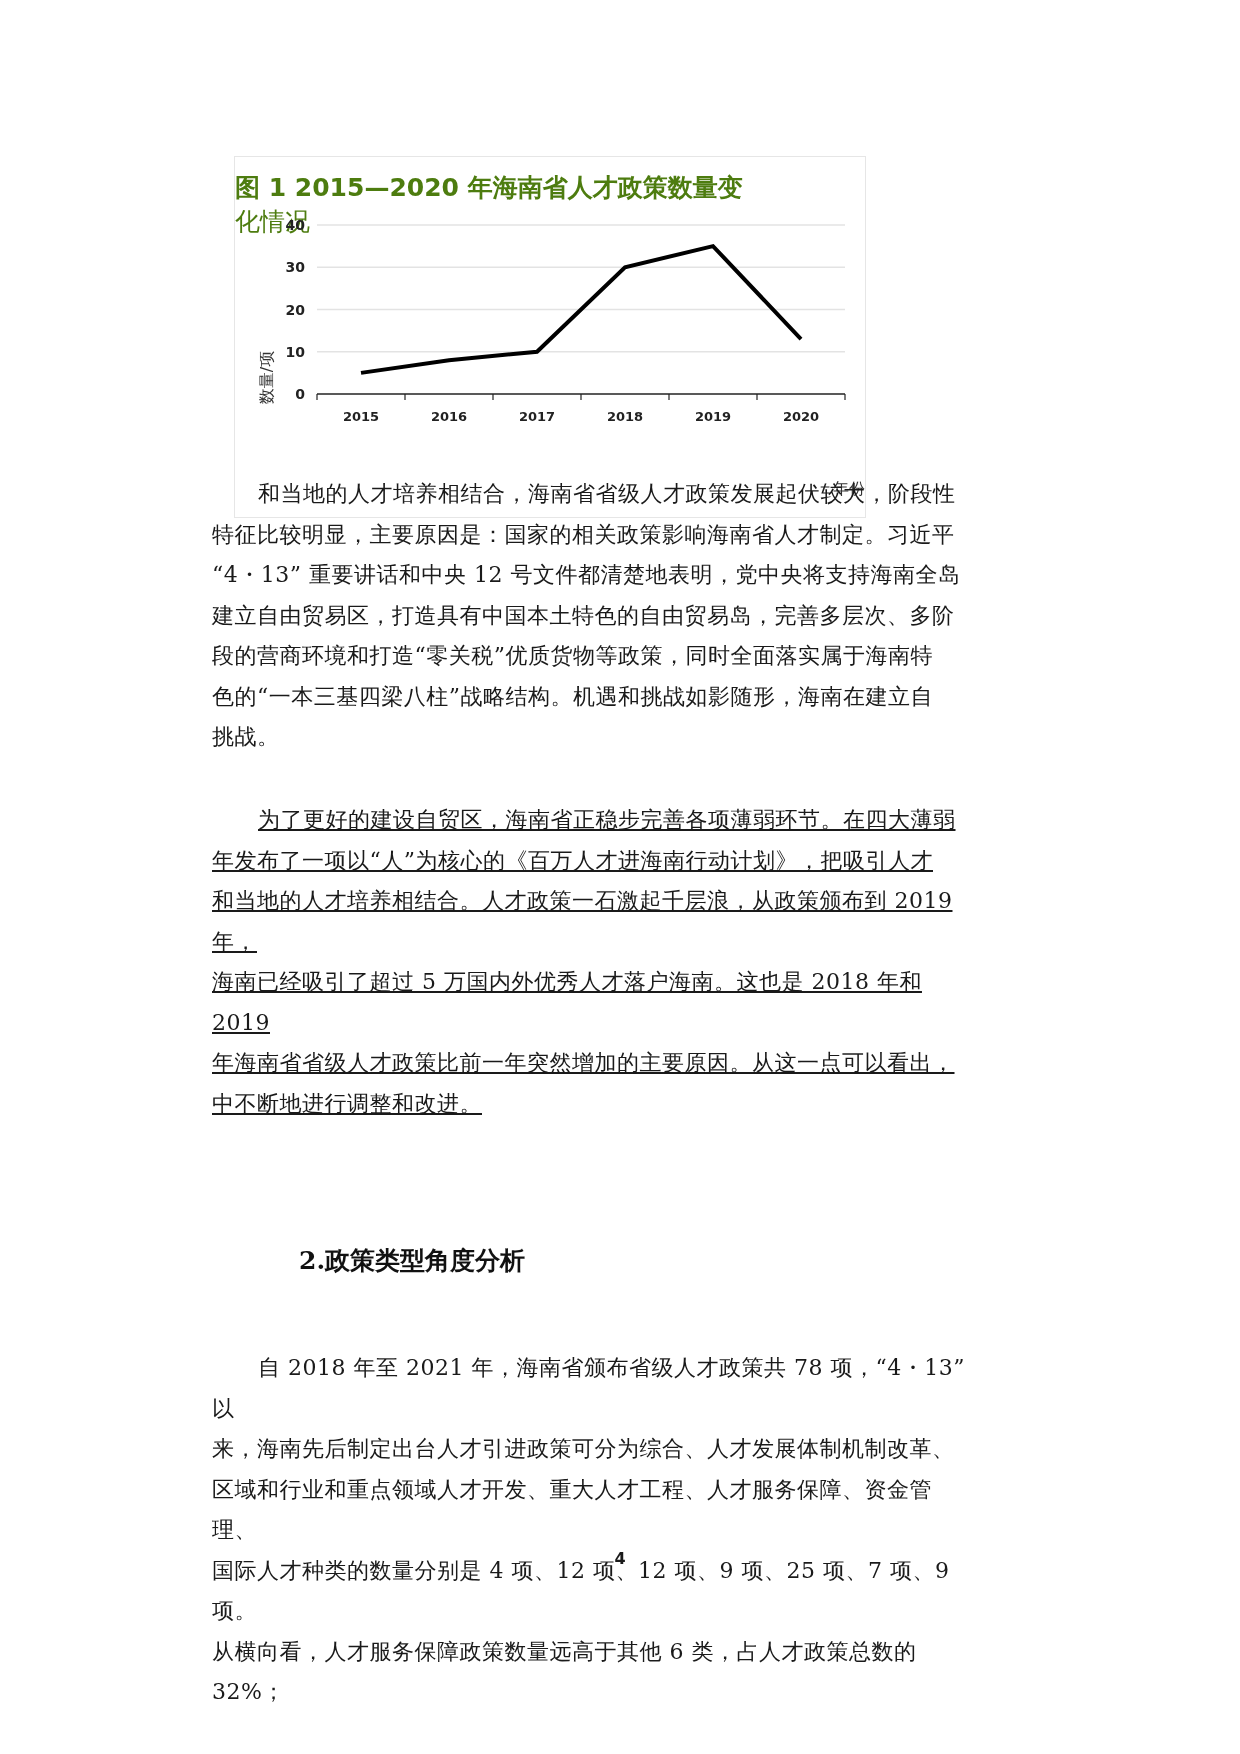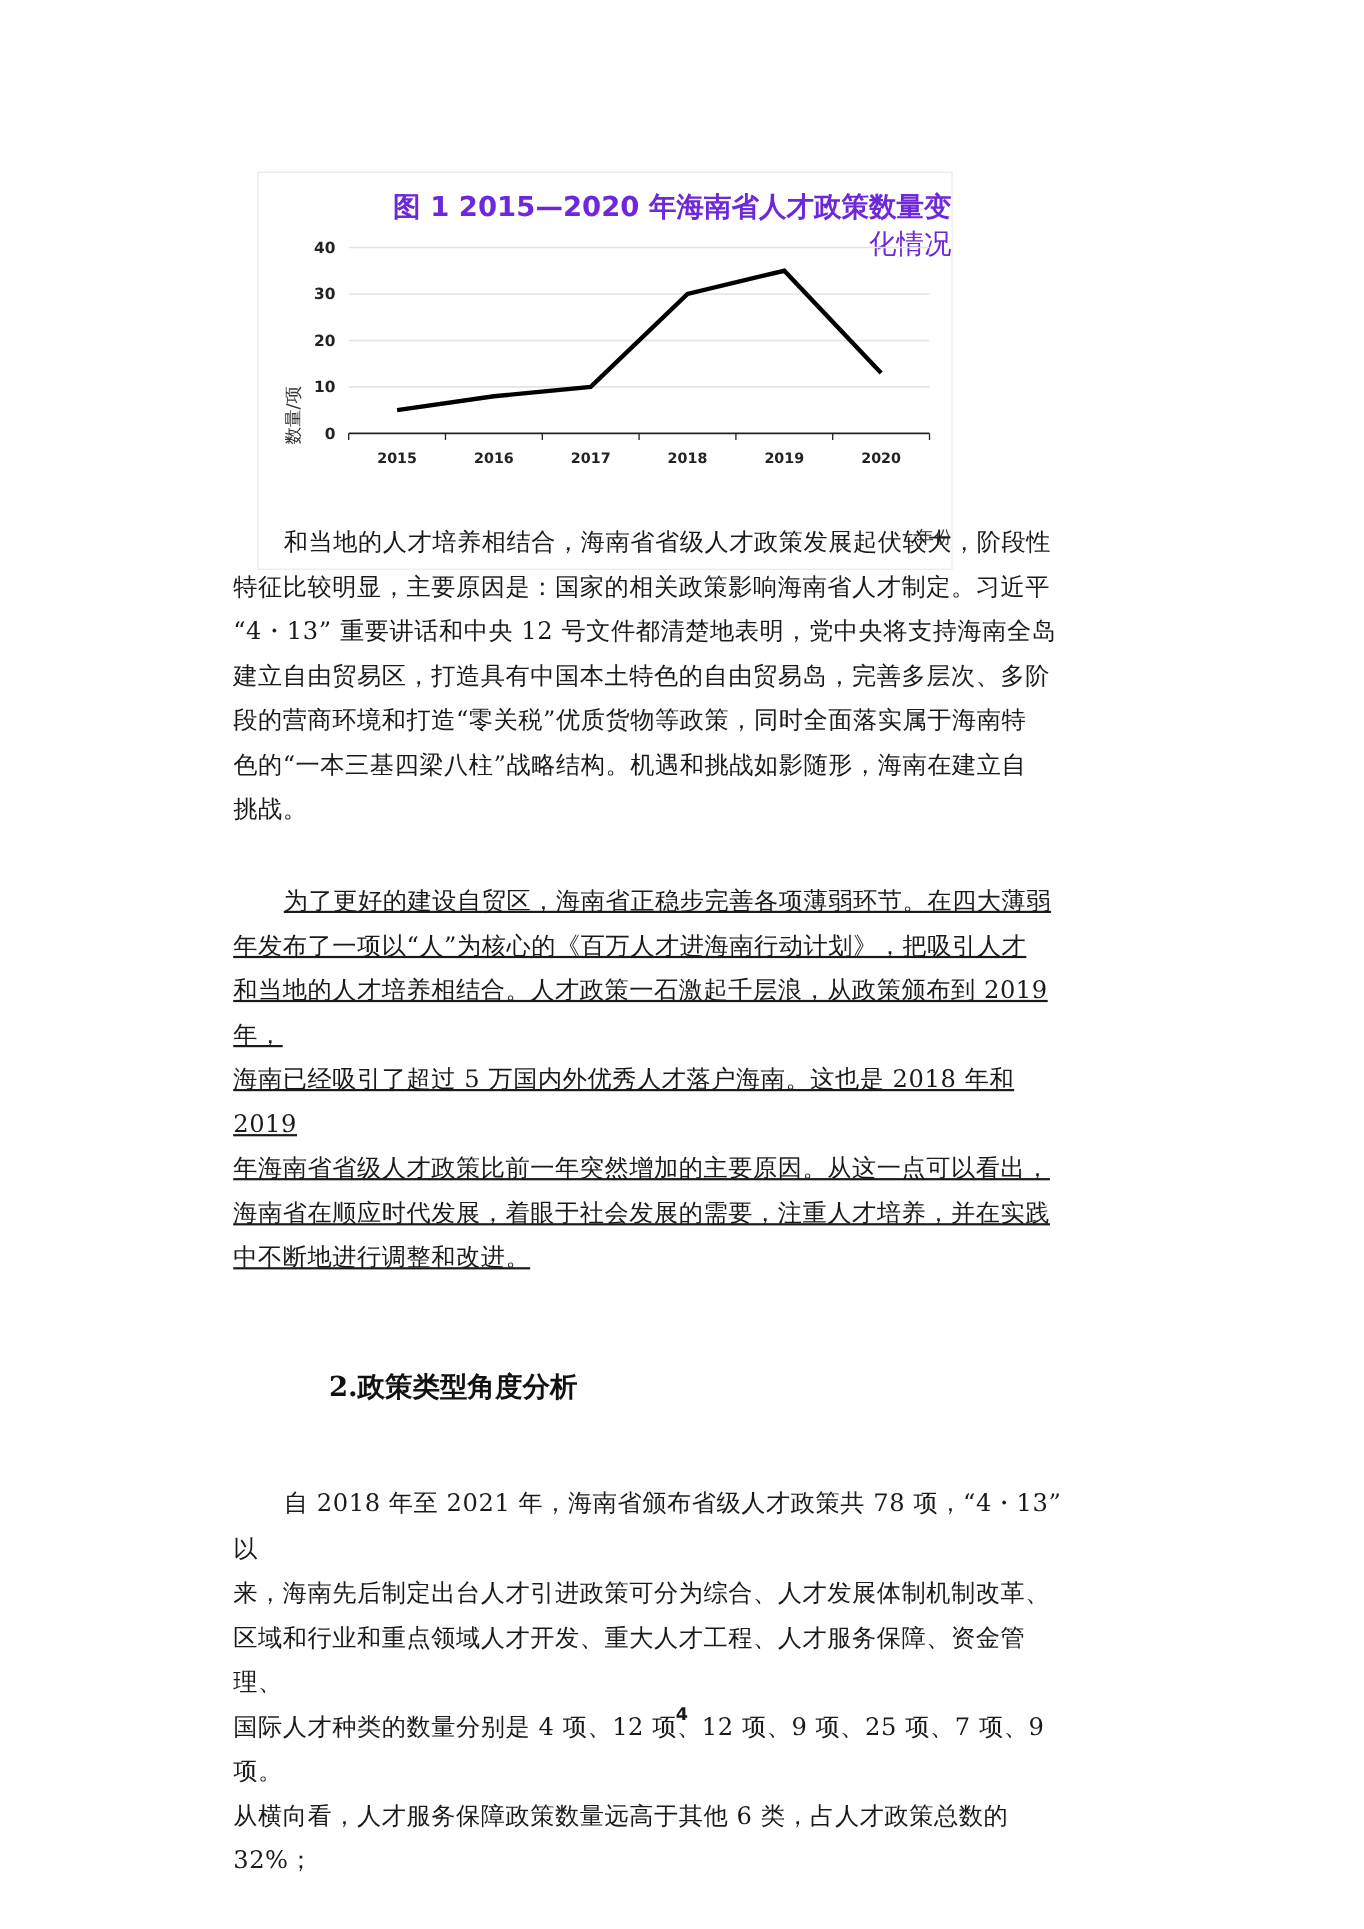--- a/index.html
+++ b/index.html
@@ -1,18 +1,18 @@
 <!DOCTYPE html>
 <html><head>
   <meta charset="utf-8">
   <style>
     html, body { margin: 0; padding: 0; background: #ffffff; }
     body { width: 1240px; height: 1754px; position: relative; overflow: hidden; font-family: "DejaVu Serif", serif; color: #1a1a1a; }
     .chart-box { position: absolute; left: 234px; top: 156px; width: 630px; height: 360px; border: 1px solid #e6e6e6; background: #fff; }
-    .chart-title { position: absolute; left: 0; top: 14px; width: 100%; text-align: right; font-family: "DejaVu Sans", sans-serif; font-size: 25px; line-height: 34px; font-weight: bold; color: #6d28d9; }
+    .chart-title { position: absolute; left: 0; top: 14px; width: 100%; text-align: left; font-family: "DejaVu Sans", sans-serif; font-size: 25px; line-height: 34px; font-weight: bold; color: #4d7c0f; }
     .chart-title .t2 { font-weight: normal; }
     svg.plot { position: absolute; left: 0; top: 0; }
     .ylabel { position: absolute; left: 12px; top: 170px; width: 40px; height: 100px; font-family: "DejaVu Sans", sans-serif; font-size: 16px; color: #333; }
     .ylabel span { display: block; transform: rotate(-90deg); transform-origin: center; white-space: nowrap; position: absolute; left: -20px; top: 40px; width: 80px; text-align: center; }
     .xlabel { position: absolute; left: 0; width: 100%; top: 322px; text-align: right; font-family: "DejaVu Sans", sans-serif; font-size: 16px; color: #333; }
     .body-text { position: absolute; left: 212px; width: 760px; font-size: 22px; line-height: 40.5px; letter-spacing: 0.5px; color: #1a1a1a; }
     .body-text p { margin: 0; }
     .indent { text-indent: 46px; }
     .heading { position: absolute; left: 268px; font-size: 25px; font-weight: bold; color: #111; }
     .page-num { position: absolute; left: 0; width: 1240px; top: 1549px; text-align: center; font-family: "DejaVu Sans", sans-serif; font-weight: bold; font-size: 16px; }
@@ -65,21 +65,20 @@
     <p>段的营商环境和打造“零关税”优质货物等政策，同时全面落实属于海南特</p>
     <p>色的“一本三基四梁八柱”战略结构。机遇和挑战如影随形，海南在建立自</p>
     <p>挑战。</p>
   </div>
 <div class="body-text" style="top:800px;text-decoration:underline;" id="p2">
     <p class="indent">为了更好的建设自贸区，海南省正稳步完善各项薄弱环节。在四大薄弱</p>
     <p>年发布了一项以“人”为核心的《百万人才进海南行动计划》，把吸引人才</p>
     <p>和当地的人才培养相结合。人才政策一石激起千层浪，从政策颁布到 2019 年，</p>
     <p>海南已经吸引了超过 5 万国内外优秀人才落户海南。这也是 2018 年和 2019</p>
     <p>年海南省省级人才政策比前一年突然增加的主要原因。从这一点可以看出，</p>
-    <p>海南省在顺应时代发展，着眼于社会发展的需要，注重人才培养，并在实践</p>
     <p>中不断地进行调整和改进。</p>
   </div>
 <div class="heading" style="top:1244px;margin-left:31px;">2.政策类型角度分析</div>
 <div class="body-text" style="top:1348px;" id="p3">
     <p class="indent">自 2018 年至 2021 年，海南省颁布省级人才政策共 78 项，“4・13” 以</p>
     <p>来，海南先后制定出台人才引进政策可分为综合、人才发展体制机制改革、</p>
     <p>区域和行业和重点领域人才开发、重大人才工程、人才服务保障、资金管理、</p>
     <p>国际人才种类的数量分别是 4 项、12 项、12 项、9 项、25 项、7 项、9 项。</p>
     <p>从横向看，人才服务保障政策数量远高于其他 6 类，占人才政策总数的 32%；</p>
   </div>

